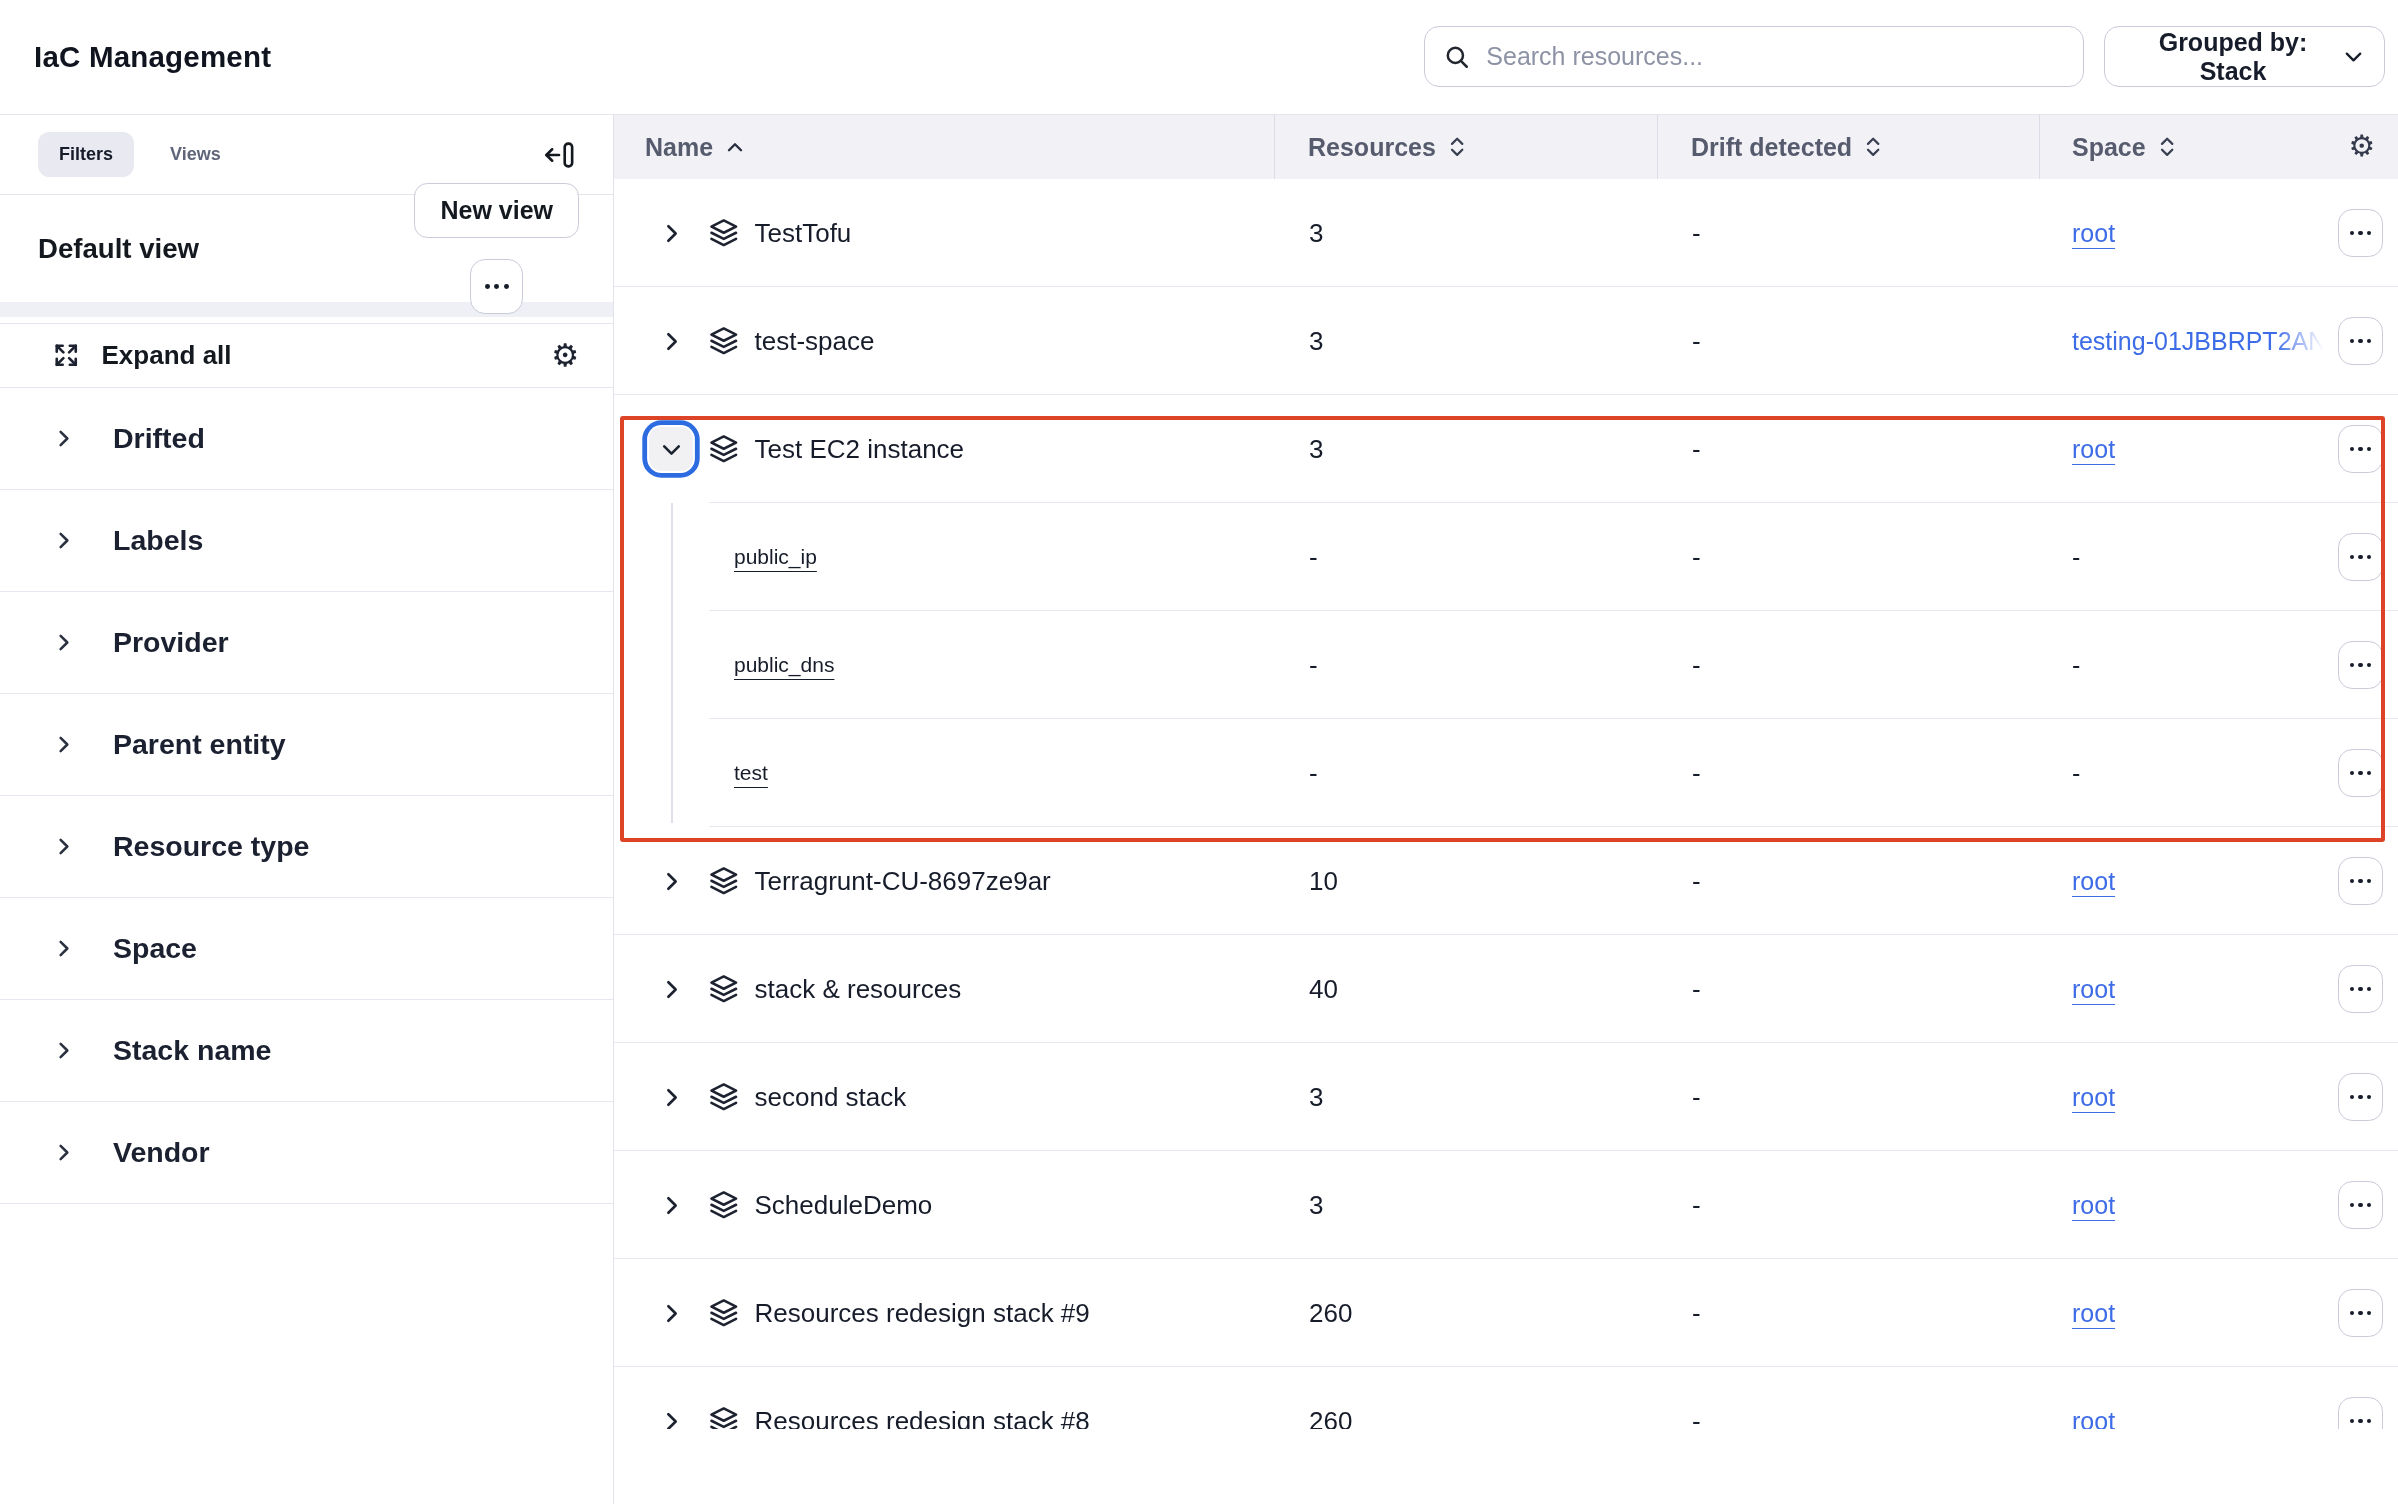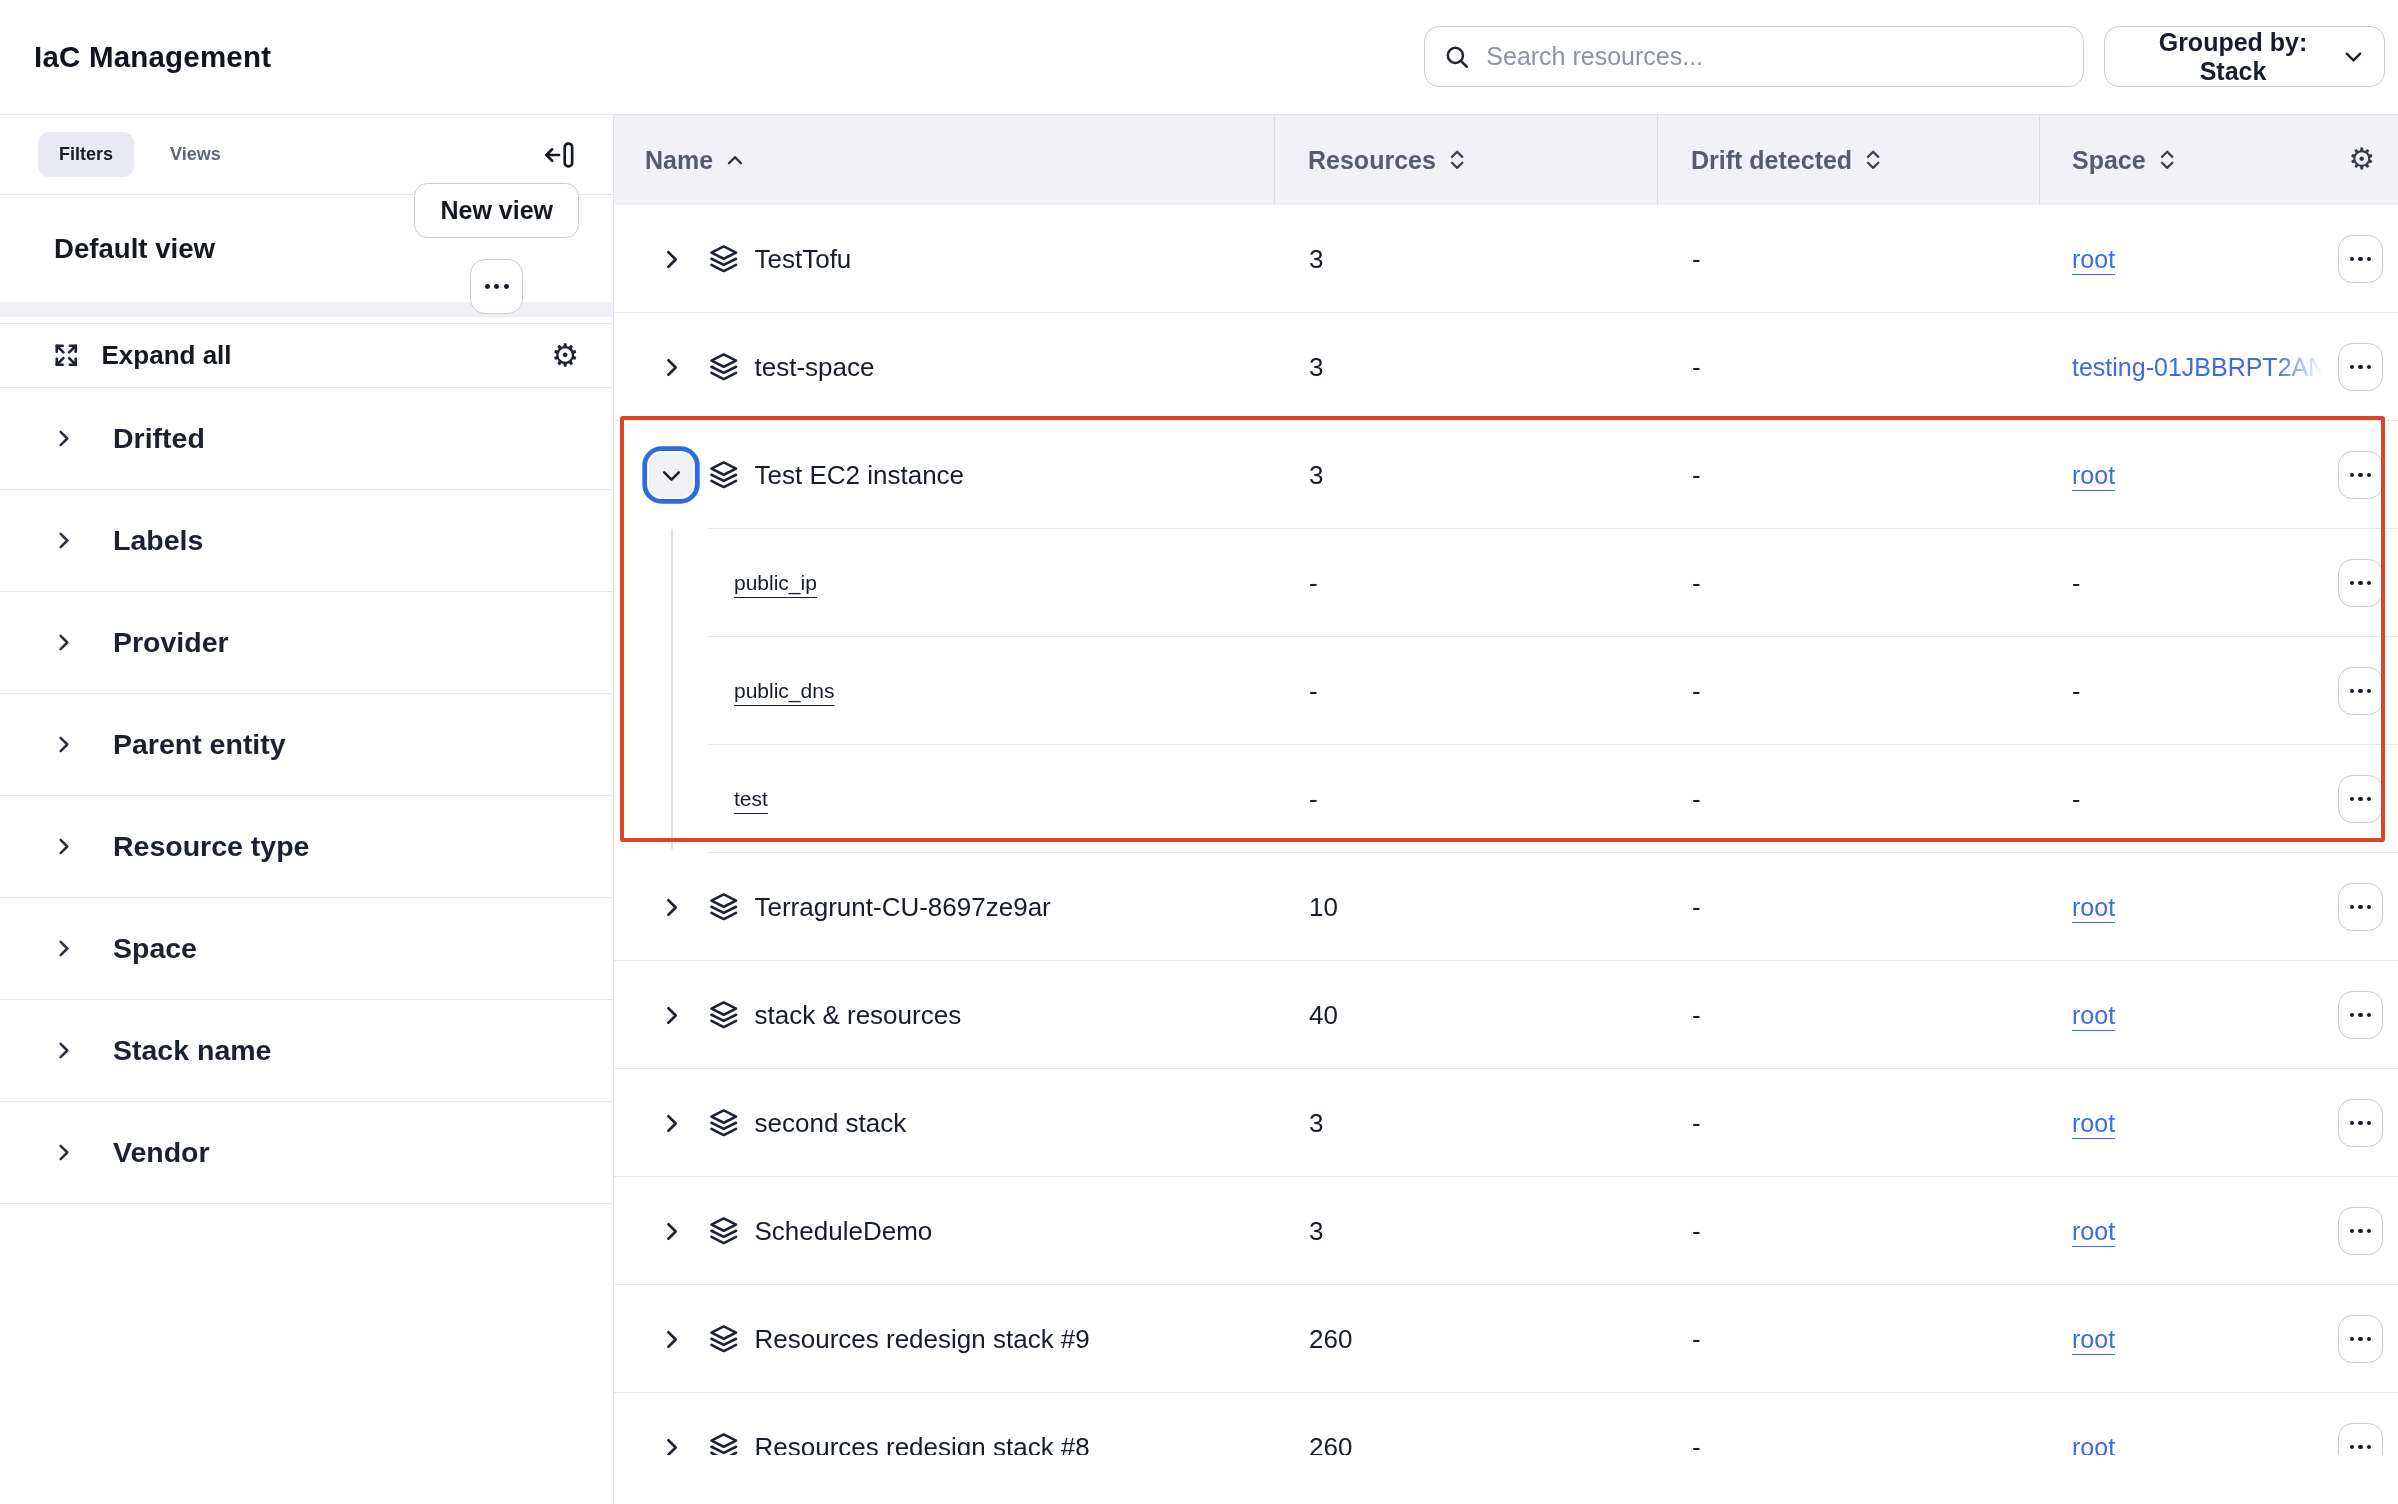--- a/index.html
+++ b/index.html
@@ -17,34 +17,34 @@
   .groupedby{position:absolute;left:2104px;top:26px;width:281px;height:61px;border:1.9px solid #c9cbd9;border-radius:15px;background:#fff;display:flex;align-items:center;justify-content:space-between;padding:0 19px;box-sizing:border-box;font-size:25px;font-weight:700;color:#171c2a;}
 
   
   .sidebar{position:absolute;left:0;top:115px;width:614px;height:1390px;border-right:1px solid #e2e2eb;box-sizing:border-box;background:#fff;}
   .tabsrow{height:80px;border-bottom:1px solid #e5e5ee;display:flex;align-items:center;padding:0 34px 0 38px;box-sizing:border-box;}
   .tab{font-size:18px;font-weight:600;color:#60667a;background:none;border:none;padding:12.4px 21px;border-radius:11.4px;}
   .tab.active{background:#e9e9f1;color:#171c2a;}
   .tab + .tab{margin-left:15px;}
   .collapse-btn{margin-left:auto;background:none;border:none;padding:3.8px;}
   .viewrow{height:107px;display:flex;align-items:center;padding:0 34px 0 38px;box-sizing:border-box;}
-  .viewname{font-size:27.6px;font-weight:700;color:#14181f;margin-left:16px;}
+  .viewname{font-size:27.6px;font-weight:700;color:#14181f;}
   .viewbtns{margin-left:auto;display:flex;align-items:center;gap:21px;flex-direction:column;}
   .newview{border:1.9px solid #c9cbd9;border-radius:13.3px;background:#fff;font-size:25px;font-weight:600;color:#14181f;padding:0 25px;height:55px;}
   .morebtn{width:53px;height:55px;border:1.9px solid #c9cbd9;border-radius:15px;background:#fff;display:flex;align-items:center;justify-content:center;gap:4.8px;}
   .dot{width:4.8px;height:4.8px;border-radius:50%;background:#171c2a;}
   .band{height:15px;background:#eef0f5;}
   .expandrow{height:65px;margin-top:5.7px;border-top:1px solid #e5e5ee;border-bottom:1px solid #e5e5ee;display:flex;align-items:center;padding:0 34px 0 52px;box-sizing:border-box;}
   .expand-all{display:flex;align-items:center;gap:21px;background:none;border:none;font-size:26px;font-weight:600;color:#14181f;padding:0;}
   .gear{margin-left:auto;background:none;border:none;font-family:"DejaVu Sans",sans-serif;font-size:31px;line-height:1;color:#1d2230;padding:0;}
   .filter-item{height:102px;display:flex;align-items:center;gap:38px;padding-left:52px;border-bottom:1px solid #e7e7f0;font-size:28.5px;font-weight:600;color:#1b2130;box-sizing:border-box;}
 
   
   .table{position:absolute;left:614px;top:115px;width:1784px;height:1330px;background:#fff;}
-  .thead{height:90px;background:#f1f1f6;display:grid;grid-template-columns:660px 383px 381px 285px 1fr;align-items:center;position:relative;}
+  .thead{height:64px;background:#f1f1f6;display:grid;grid-template-columns:660px 383px 381px 285px 1fr;align-items:center;position:relative;}
   .th{display:flex;align-items:center;gap:14.3px;font-size:25px;font-weight:600;color:#565c6e;padding-left:34px;background:none;border:none;}
   .th.first{padding-left:31px;}
   .sorticons{display:flex;flex-direction:column;gap:2.9px;align-items:center;}
   .sep{position:absolute;top:0;bottom:0;width:1px;background:#dcdce6;}
   .th-gear{display:flex;justify-content:flex-end;padding-right:23px;}
   .th-gear .gear{margin-left:0;font-size:29.5px;color:#343a4c;}
 
   .rows{height:1250px;overflow:hidden;position:relative;}
   .trow{height:108px;display:grid;grid-template-columns:660px 383px 381px 285px 1fr;align-items:center;position:relative;}
   .trow.hline::after{content:"";position:absolute;left:0;right:0;bottom:0;height:1px;background:#e7e7f0;}

